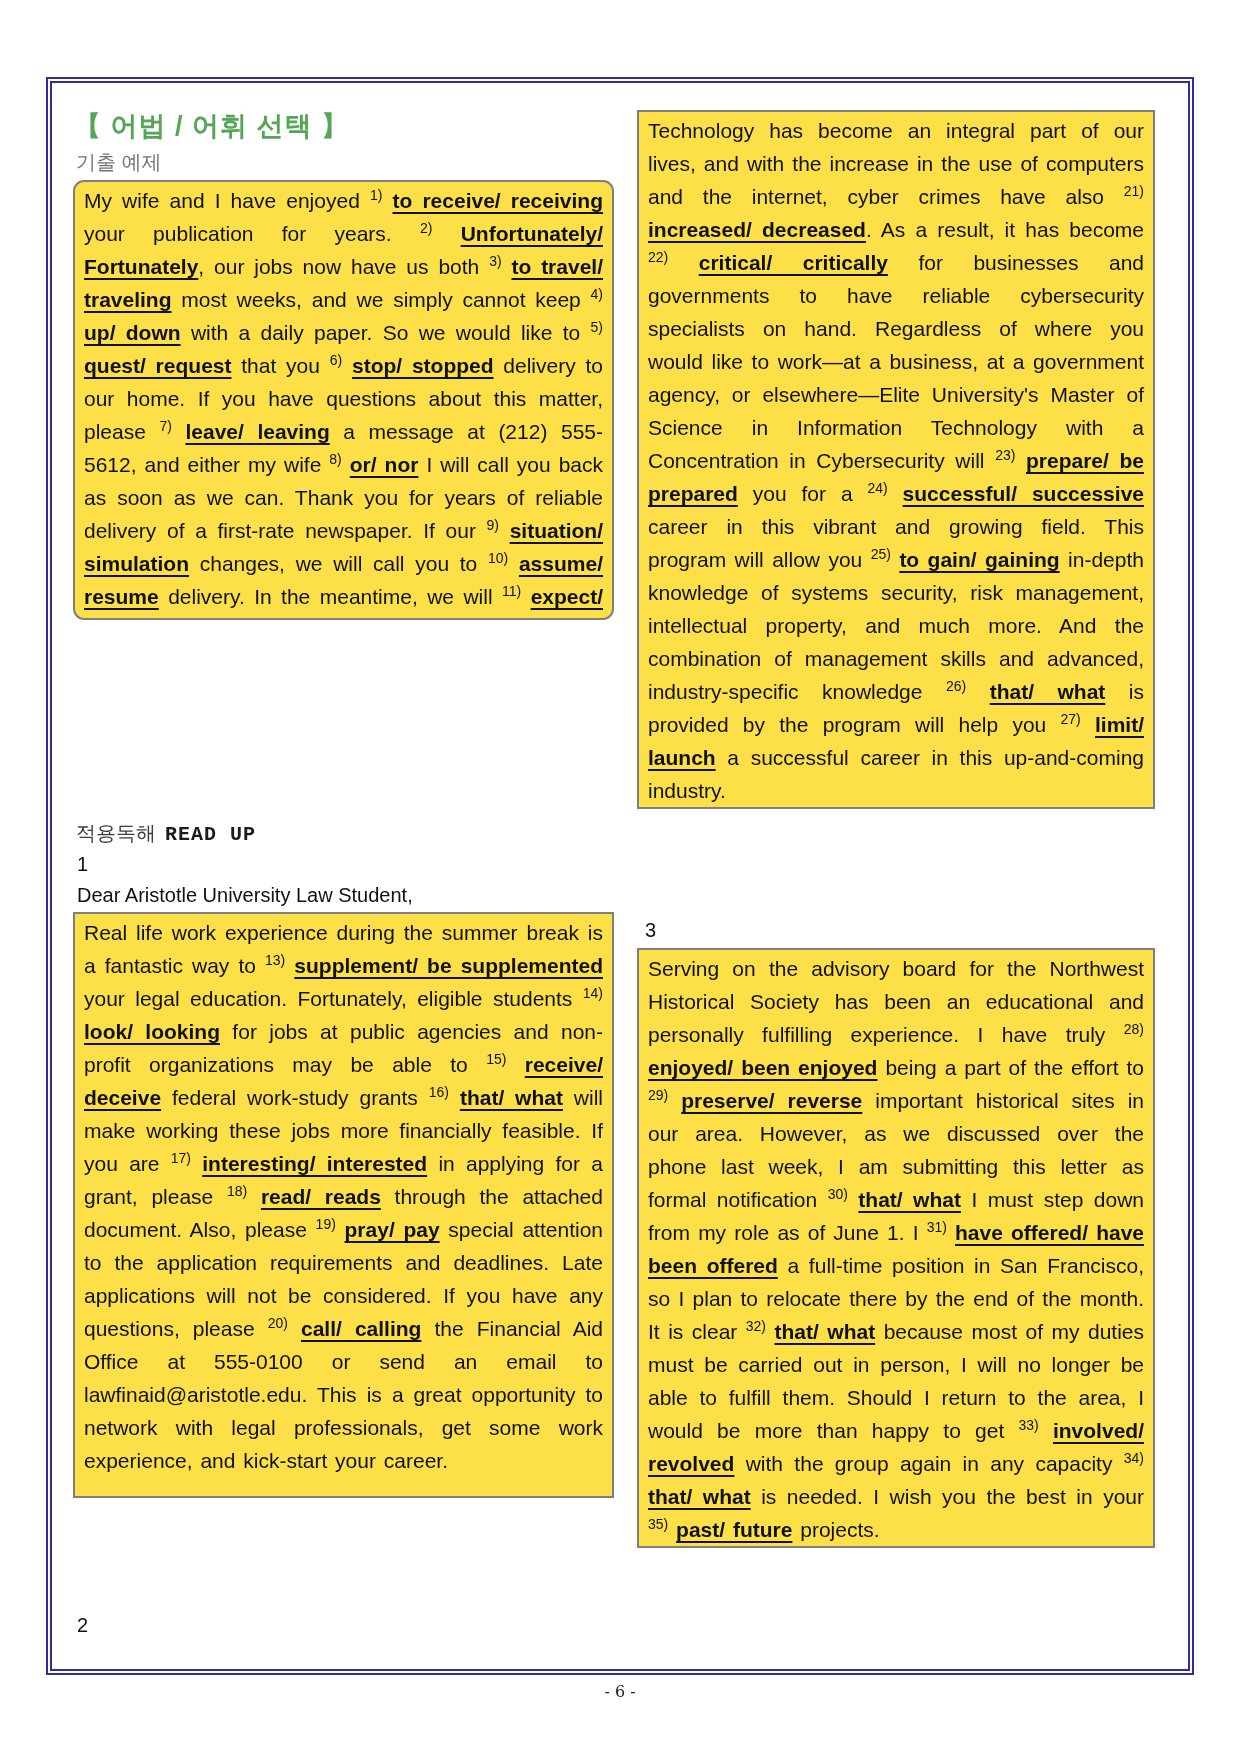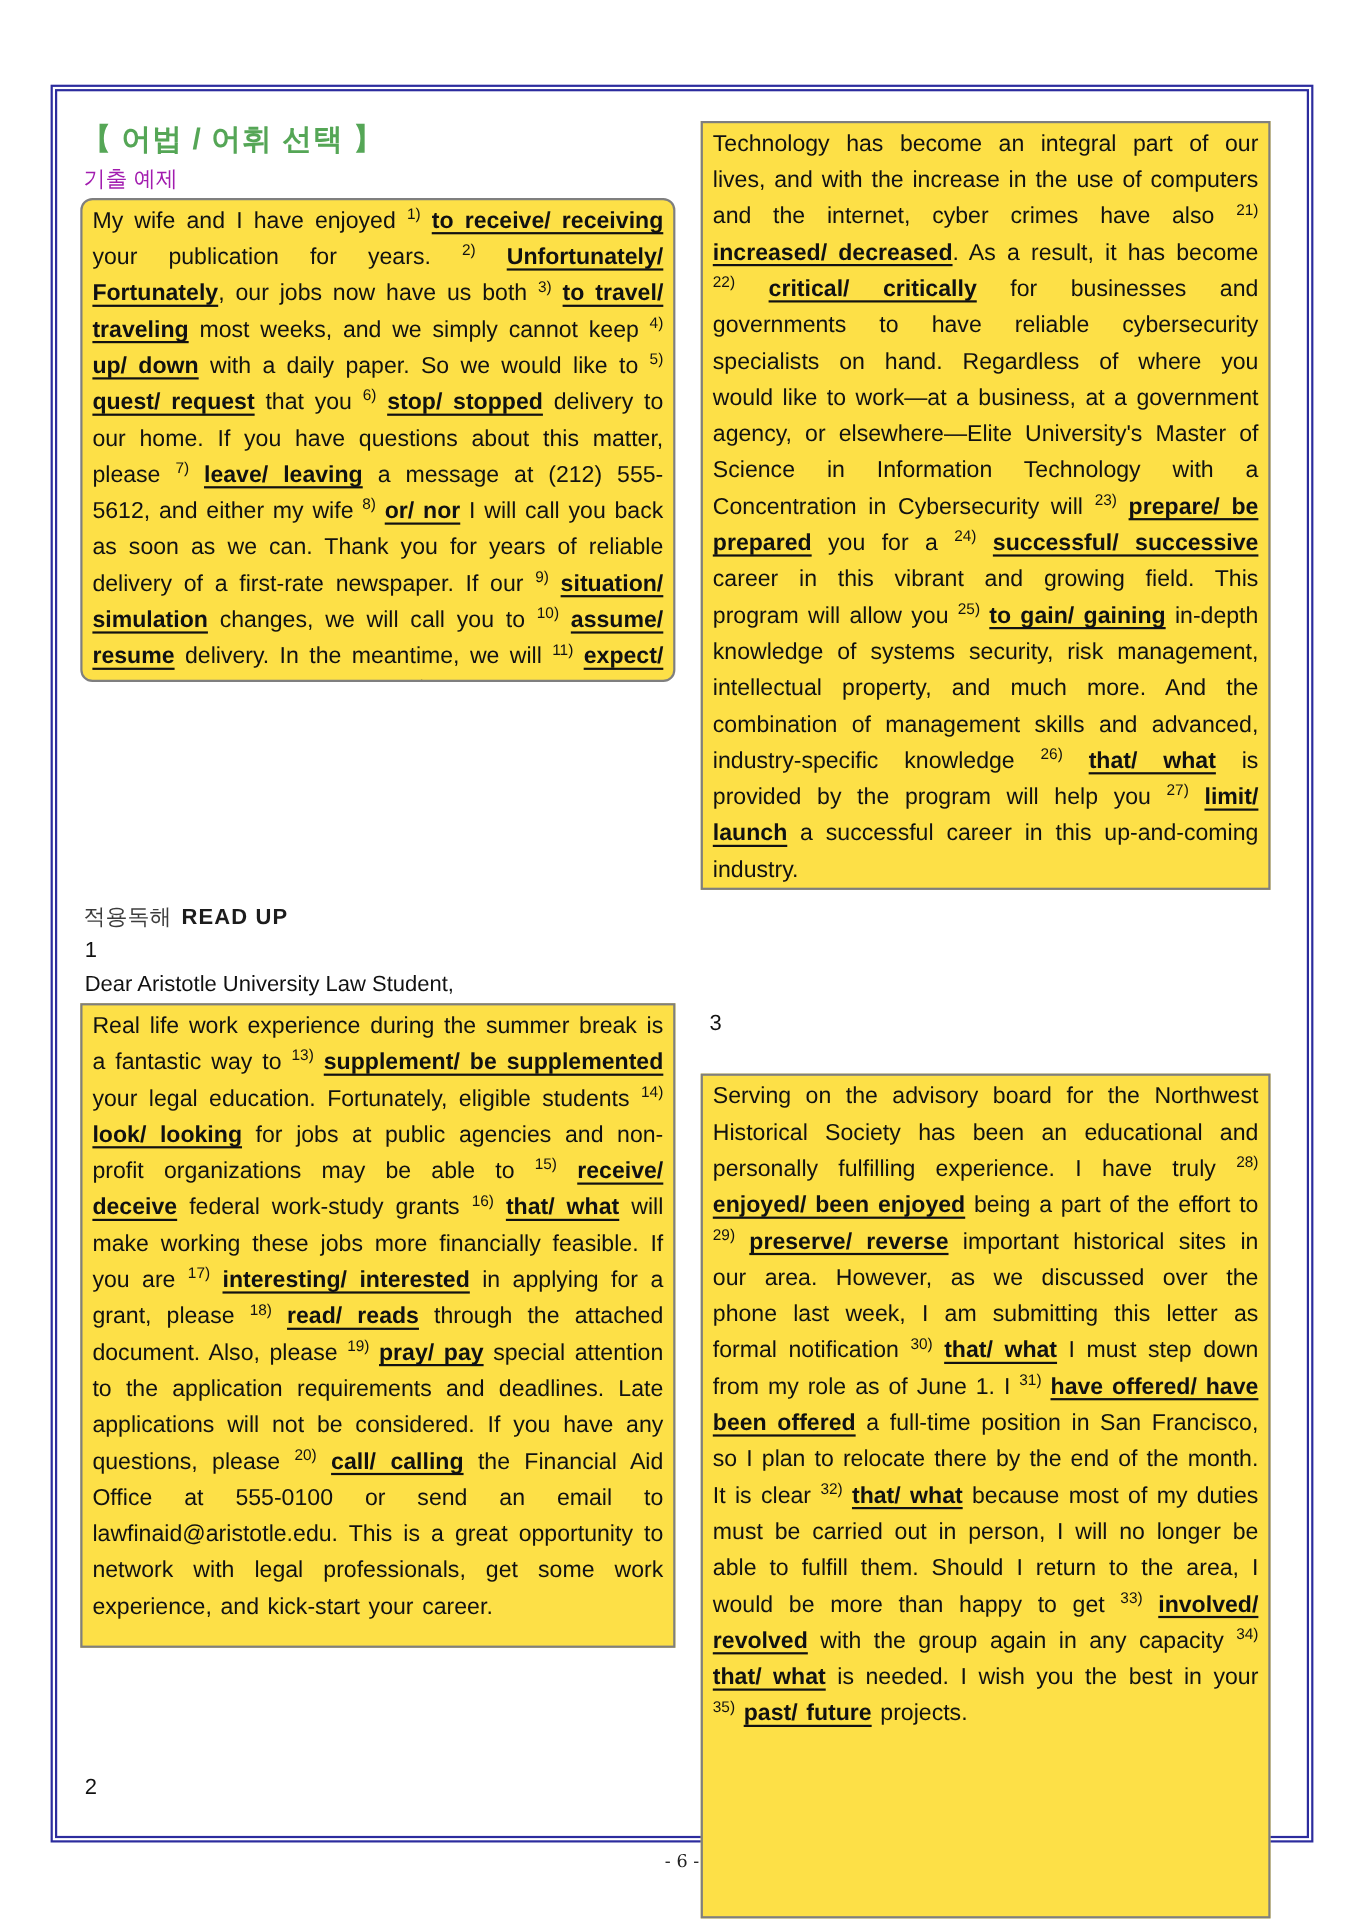--- a/index.html
+++ b/index.html
@@ -12,38 +12,38 @@
   body{width:1240px;height:1752px;font-family:"Liberation Sans","DejaVu Sans",sans-serif;}
   .canvas{position:relative;width:1240px;height:1752px;overflow:hidden;background:#ffffff;}
 
   
   .frame{position:absolute;left:46px;top:77px;width:1148px;height:1598px;
          border:2px solid var(--border-navy);box-sizing:border-box;}
   .frame::before{content:"";position:absolute;inset:2px;border:2px solid var(--border-navy);}
 
   .doc-title{position:absolute;left:74px;top:108px;margin:0;
              font-size:27px;font-weight:bold;letter-spacing:1px;color:var(--accent-green);}
-  .kr-label{position:absolute;left:76px;font-size:20px;color:#a21caf;}
+  .kr-label{position:absolute;left:76px;font-size:20px;color:#737373;}
   .example-label{top:149px;}
   .readup{top:820px;color:#3c3c3c;}
-  .readup .readup-title{font-weight:bold;color:#1c1c1c;margin-left:9px;letter-spacing:1px;}
+  .readup .readup-title{font-weight:bold;color:#1c1c1c;margin-left:9px;letter-spacing:1px;font-family:Liberation Mono, monospace;}
 
   .item-number{position:absolute;font-size:20px;color:var(--text-color);}
   .num-1{left:77px;top:853px;}
   .num-3{left:645px;top:919px;}
   .num-2{left:77px;top:1614px;}
 
   .salutation{position:absolute;left:77px;top:884px;font-size:20px;color:var(--text-color);}
 
   .passage-box{position:absolute;box-sizing:border-box;background:#fde047;
                border:2px solid var(--box-border-gray);padding:2px 9px 4px 9px;overflow:hidden;}
   .box-example{left:73px;top:180px;width:541px;height:440px;border-radius:11px;}
   .box-tech{left:637px;top:110px;width:518px;height:699px;}
   .box-law{left:73px;top:912px;width:541px;height:586px;}
-  .box-hist{left:637px;top:976px;width:518px;height:768px;}
+  .box-hist{left:637px;top:948px;width:518px;height:600px;}
 
   .passage-text{margin:0;font-size:21px;line-height:33px;word-spacing:2px;
                 text-align:justify;color:var(--text-color);}
   .passage-text .choice{font-weight:bold;text-decoration:underline;
                         text-decoration-thickness:2px;text-underline-offset:4px;}
   .passage-text .marker{font-size:14px;line-height:0;vertical-align:super;}
 
   .footer{position:absolute;left:0;top:1682px;width:1240px;text-align:center;
           font-family:"DejaVu Serif","Liberation Serif",serif;font-size:16px;color:#222;}
 </style>

